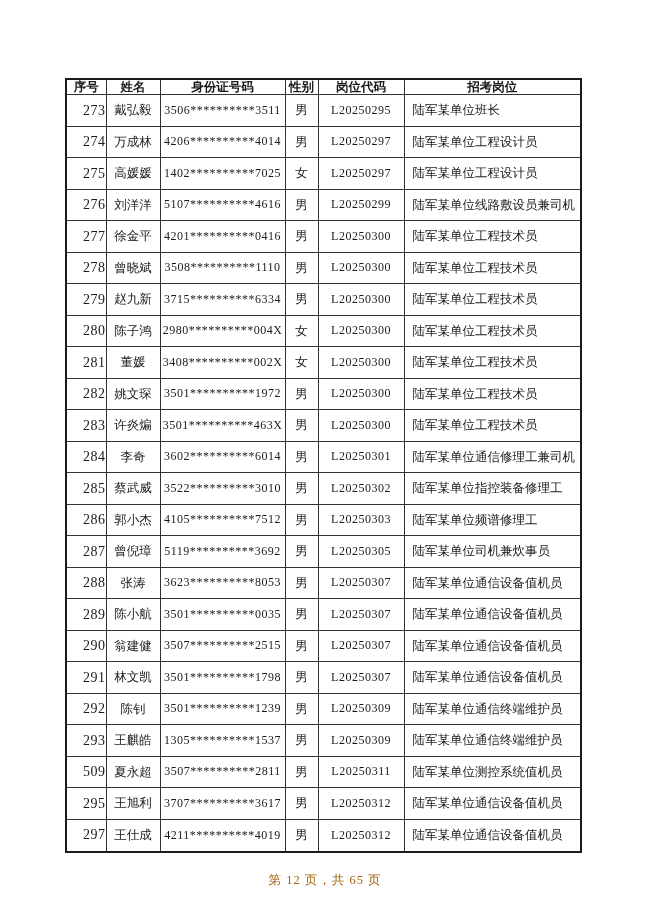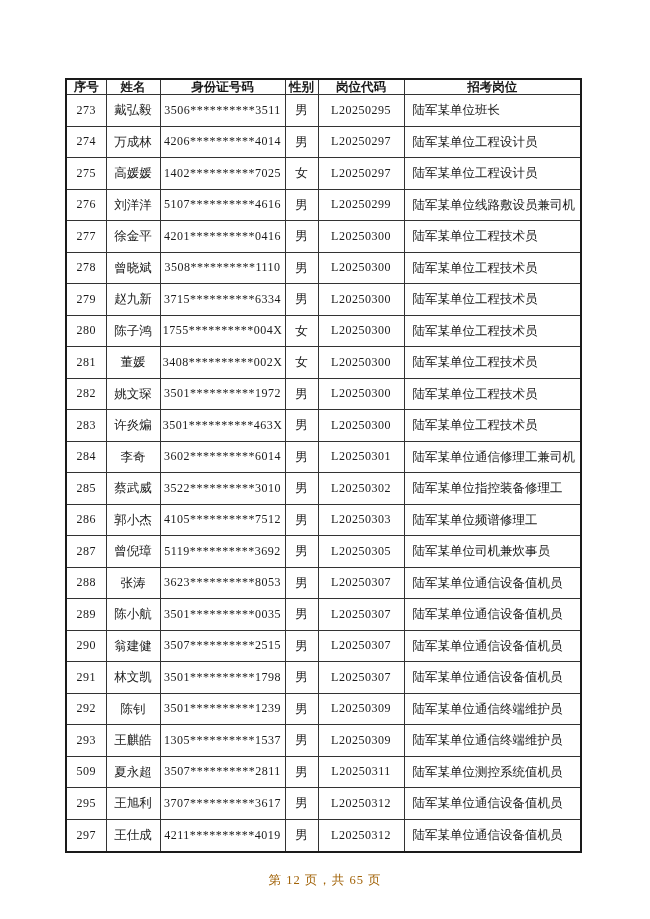--- a/index.html
+++ b/index.html
@@ -43,22 +43,23 @@
   table.roster th {
     font-weight: bold;
     font-size: 12.5px;
   }
   table.roster td.c-idnum, table.roster td.c-code {
     font-family: "Liberation Serif", "DejaVu Serif", serif;
     font-size: 12px;
     letter-spacing: 0.5px;
   }
   table.roster td.c-serial {
-    font-size: 12px;
+    font-size: 14px;
     letter-spacing: 0.5px;
+    text-align: right;
   }
   table.roster td.c-job {
     text-align: left;
     padding-left: 8px;
     font-size: 12.5px;
   }
   .footer {
     position: absolute;
     left: 0;
     top: 872px;
@@ -146,21 +147,21 @@
       <td class="c-serial">279</td>
       <td class="c-name">赵九新</td>
       <td class="c-idnum">3715**********6334</td>
       <td class="c-gender">男</td>
       <td class="c-code">L20250300</td>
       <td class="c-job">陆军某单位工程技术员</td>
     </tr>
         <tr>
       <td class="c-serial">280</td>
       <td class="c-name">陈子鸿</td>
-      <td class="c-idnum">1755**********004X</td>
+      <td class="c-idnum">2980**********004X</td>
       <td class="c-gender">女</td>
       <td class="c-code">L20250300</td>
       <td class="c-job">陆军某单位工程技术员</td>
     </tr>
         <tr>
       <td class="c-serial">281</td>
       <td class="c-name">董媛</td>
       <td class="c-idnum">3408**********002X</td>
       <td class="c-gender">女</td>
       <td class="c-code">L20250300</td>

